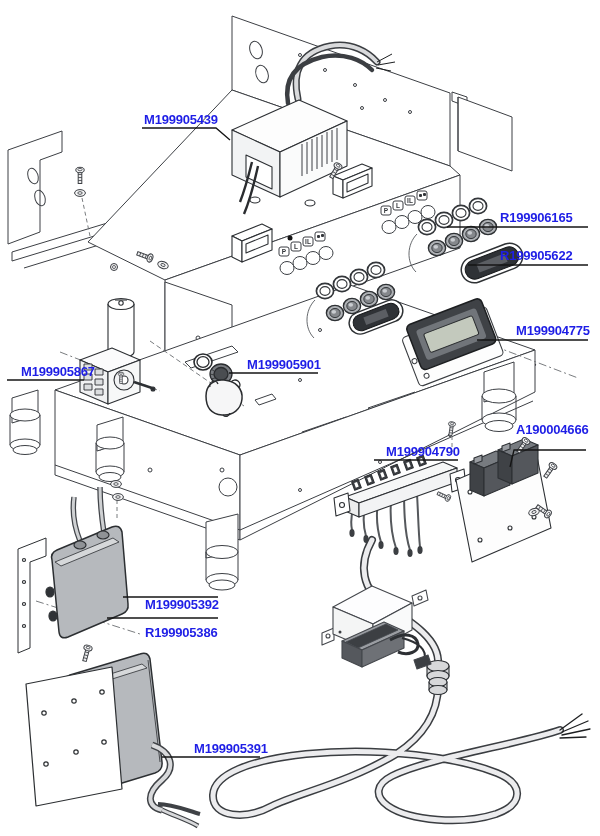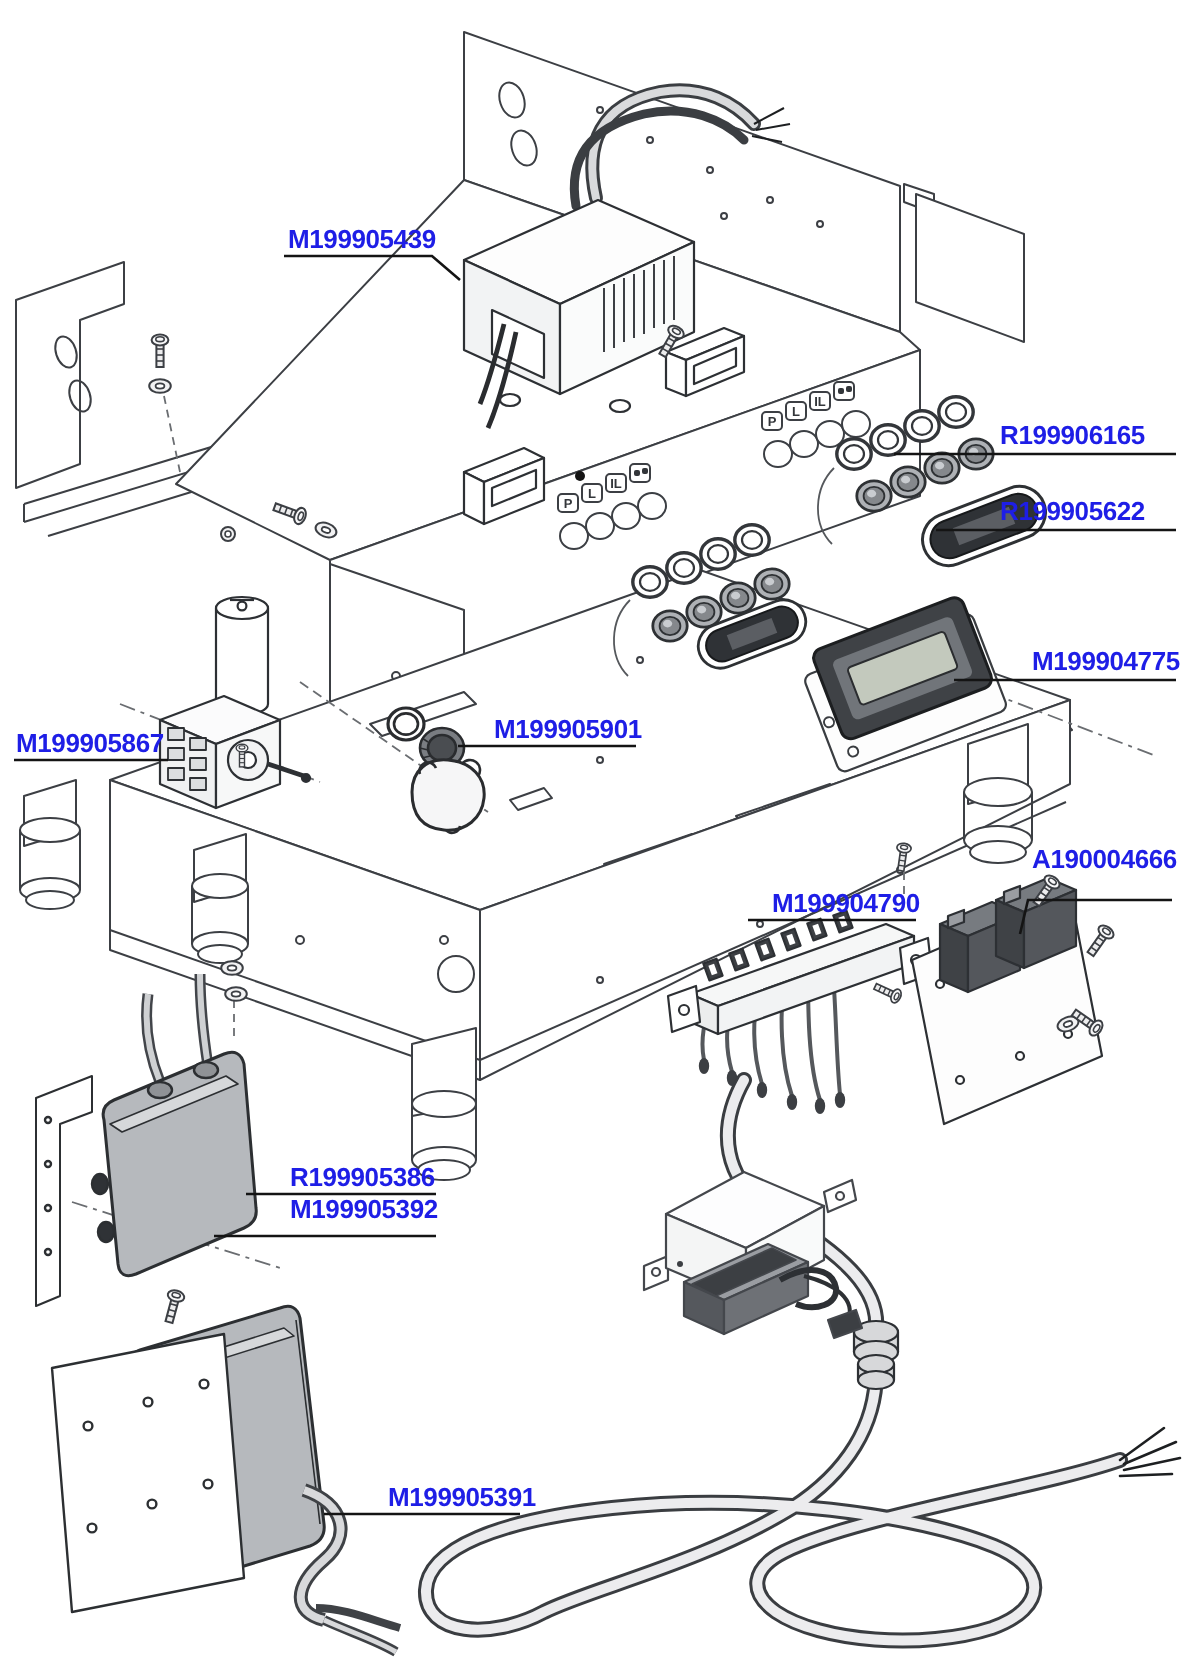--- a/index.html
+++ b/index.html
@@ -486,20 +486,20 @@
     <path d="M218,597 L123,597"></path>
     <path d="M218,618 L107,618"></path>
     <path d="M260,757 L162,757"></path>
   </g>
 </svg>
 
 <div class="plabel" style="left:144px;top:113px">M199905439</div>
 <div class="plabel" style="left:500px;top:211px">R199906165</div>
 <div class="plabel" style="left:500px;top:249px">R199905622</div>
 <div class="plabel" style="left:516px;top:324px">M199904775</div>
-<div class="plabel" style="left:8px;top:365px">M199905867</div>
+<div class="plabel" style="left:21px;top:365px">M199905867</div>
 <div class="plabel" style="left:247px;top:358px">M199905901</div>
 <div class="plabel" style="left:386px;top:445px">M199904790</div>
 <div class="plabel" style="left:516px;top:423px">A190004666</div>
 <div class="plabel" style="left:145px;top:598px">M199905392</div>
-<div class="plabel" style="left:145px;top:582px">R199905386</div>
+<div class="plabel" style="left:145px;top:626px">R199905386</div>
 <div class="plabel" style="left:194px;top:742px">M199905391</div>
 </div>
 
 </body></html>

